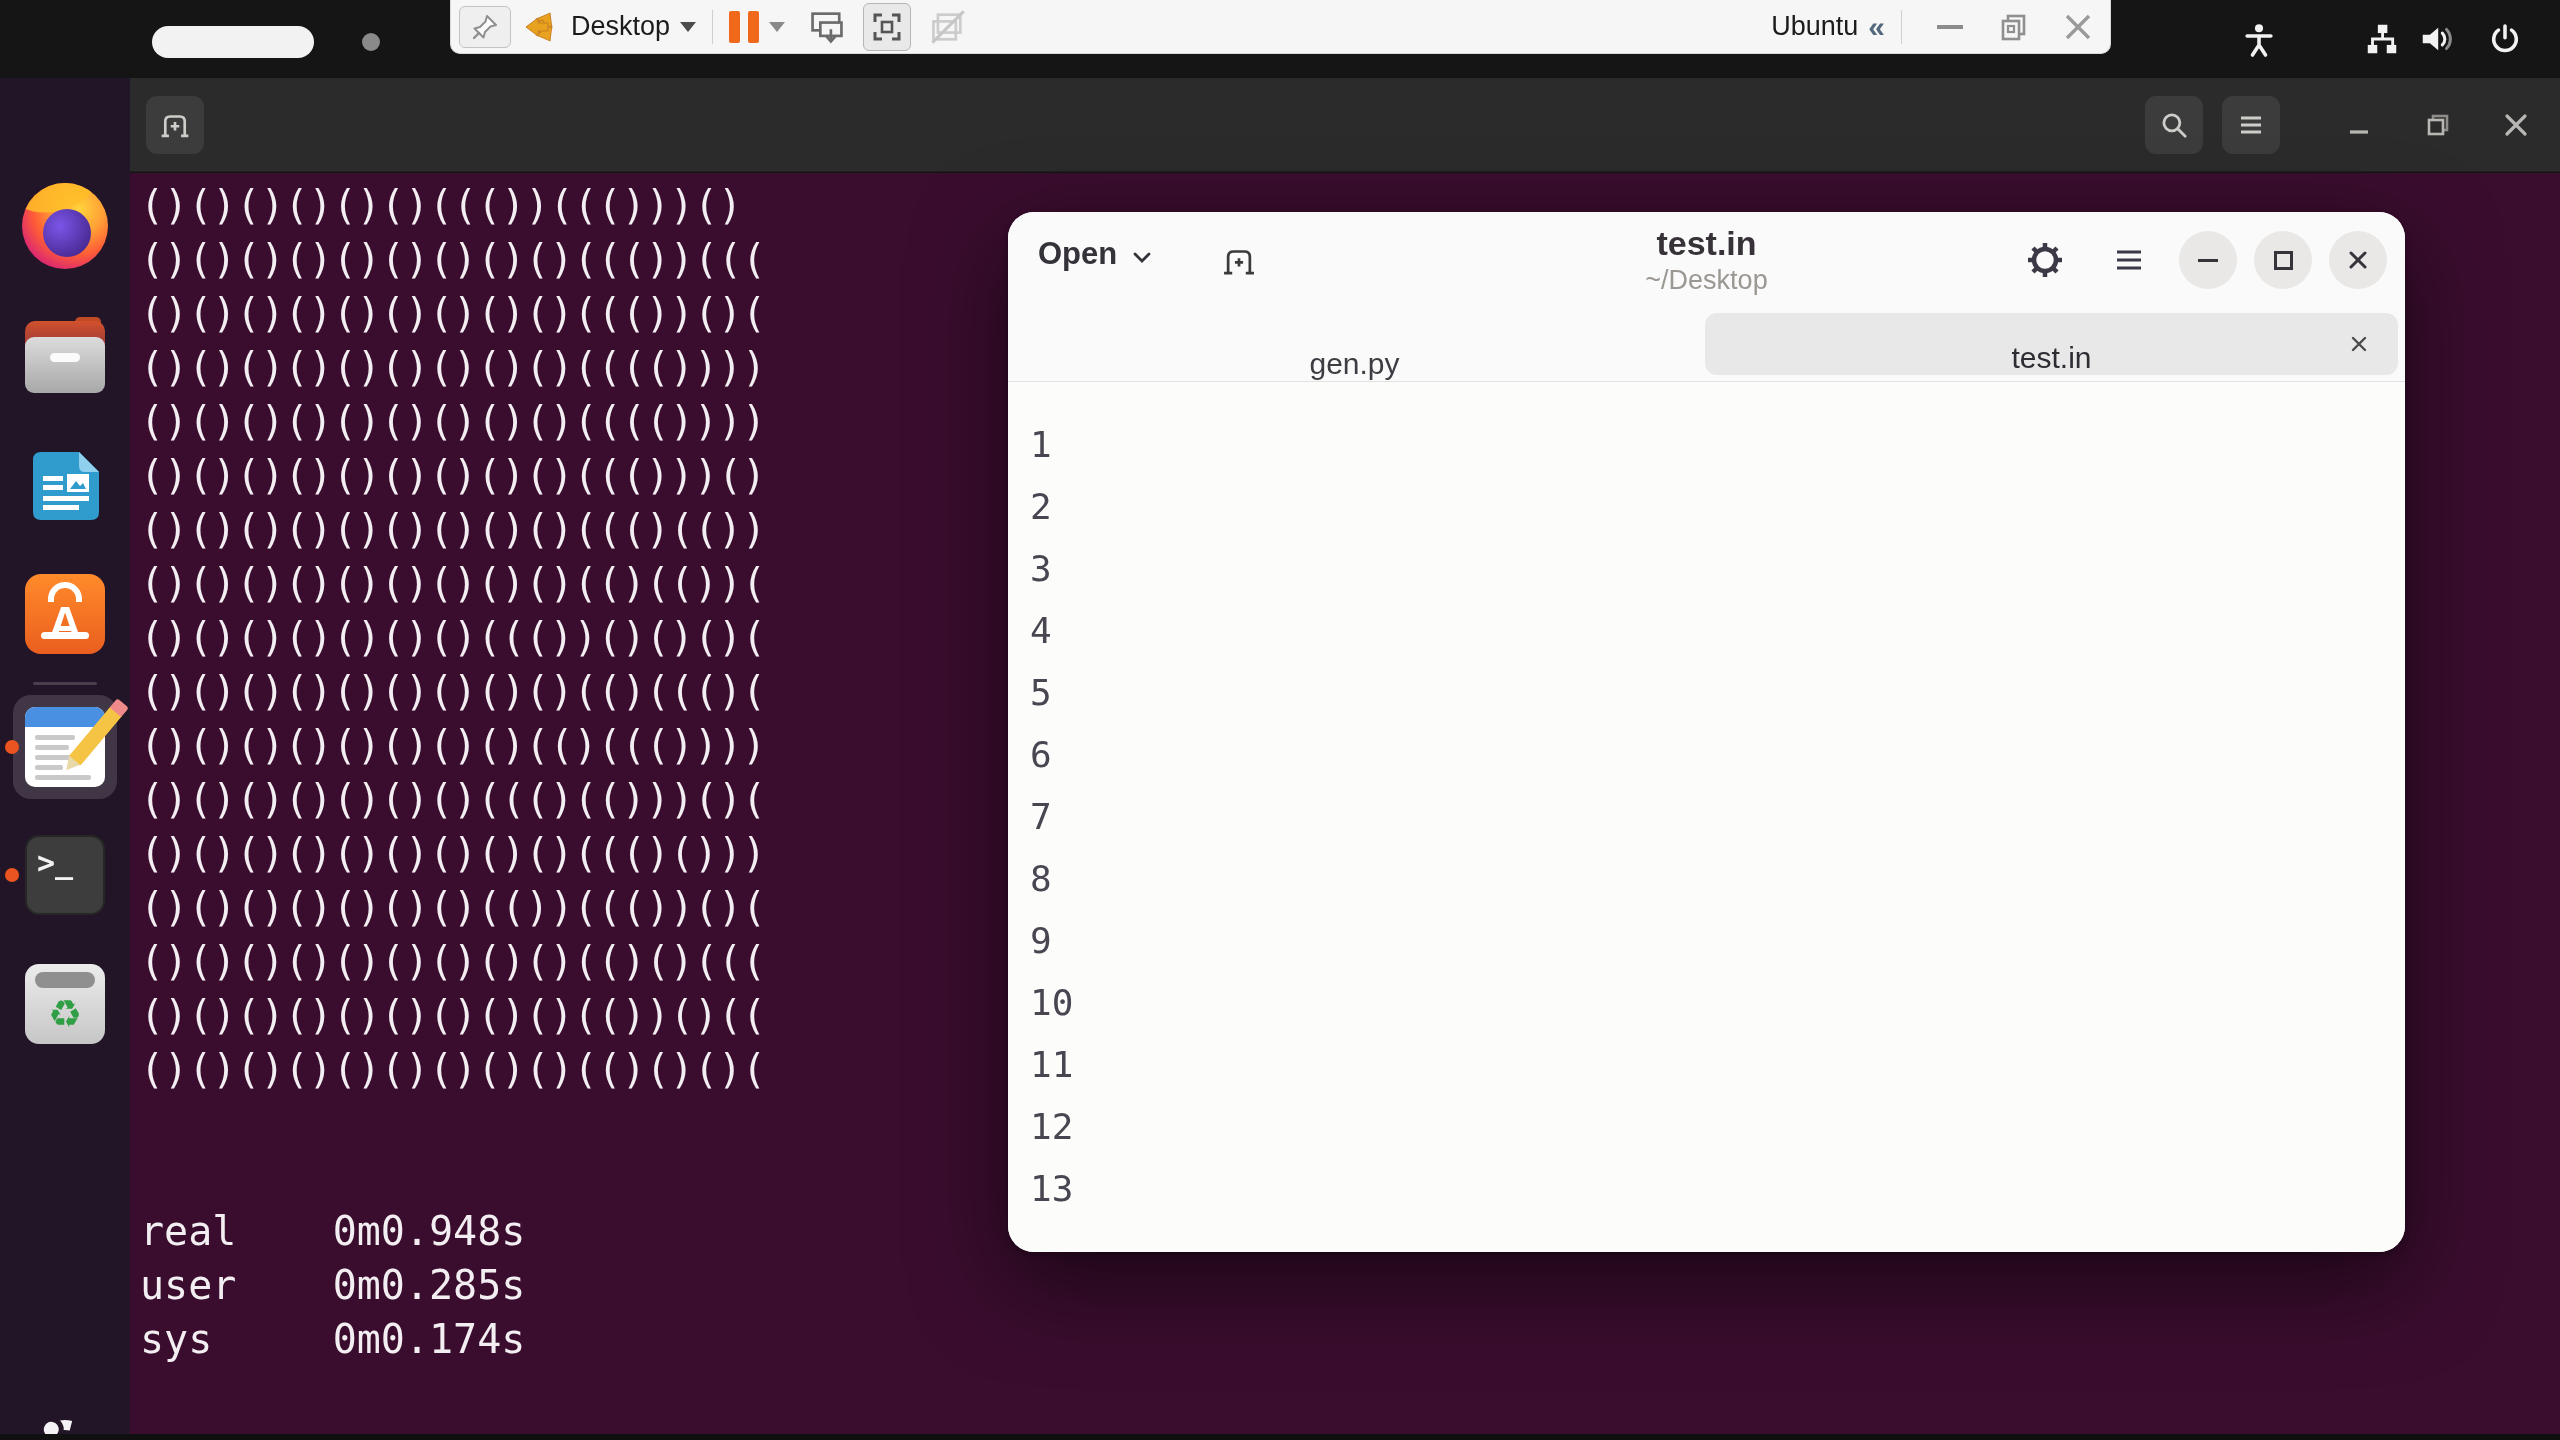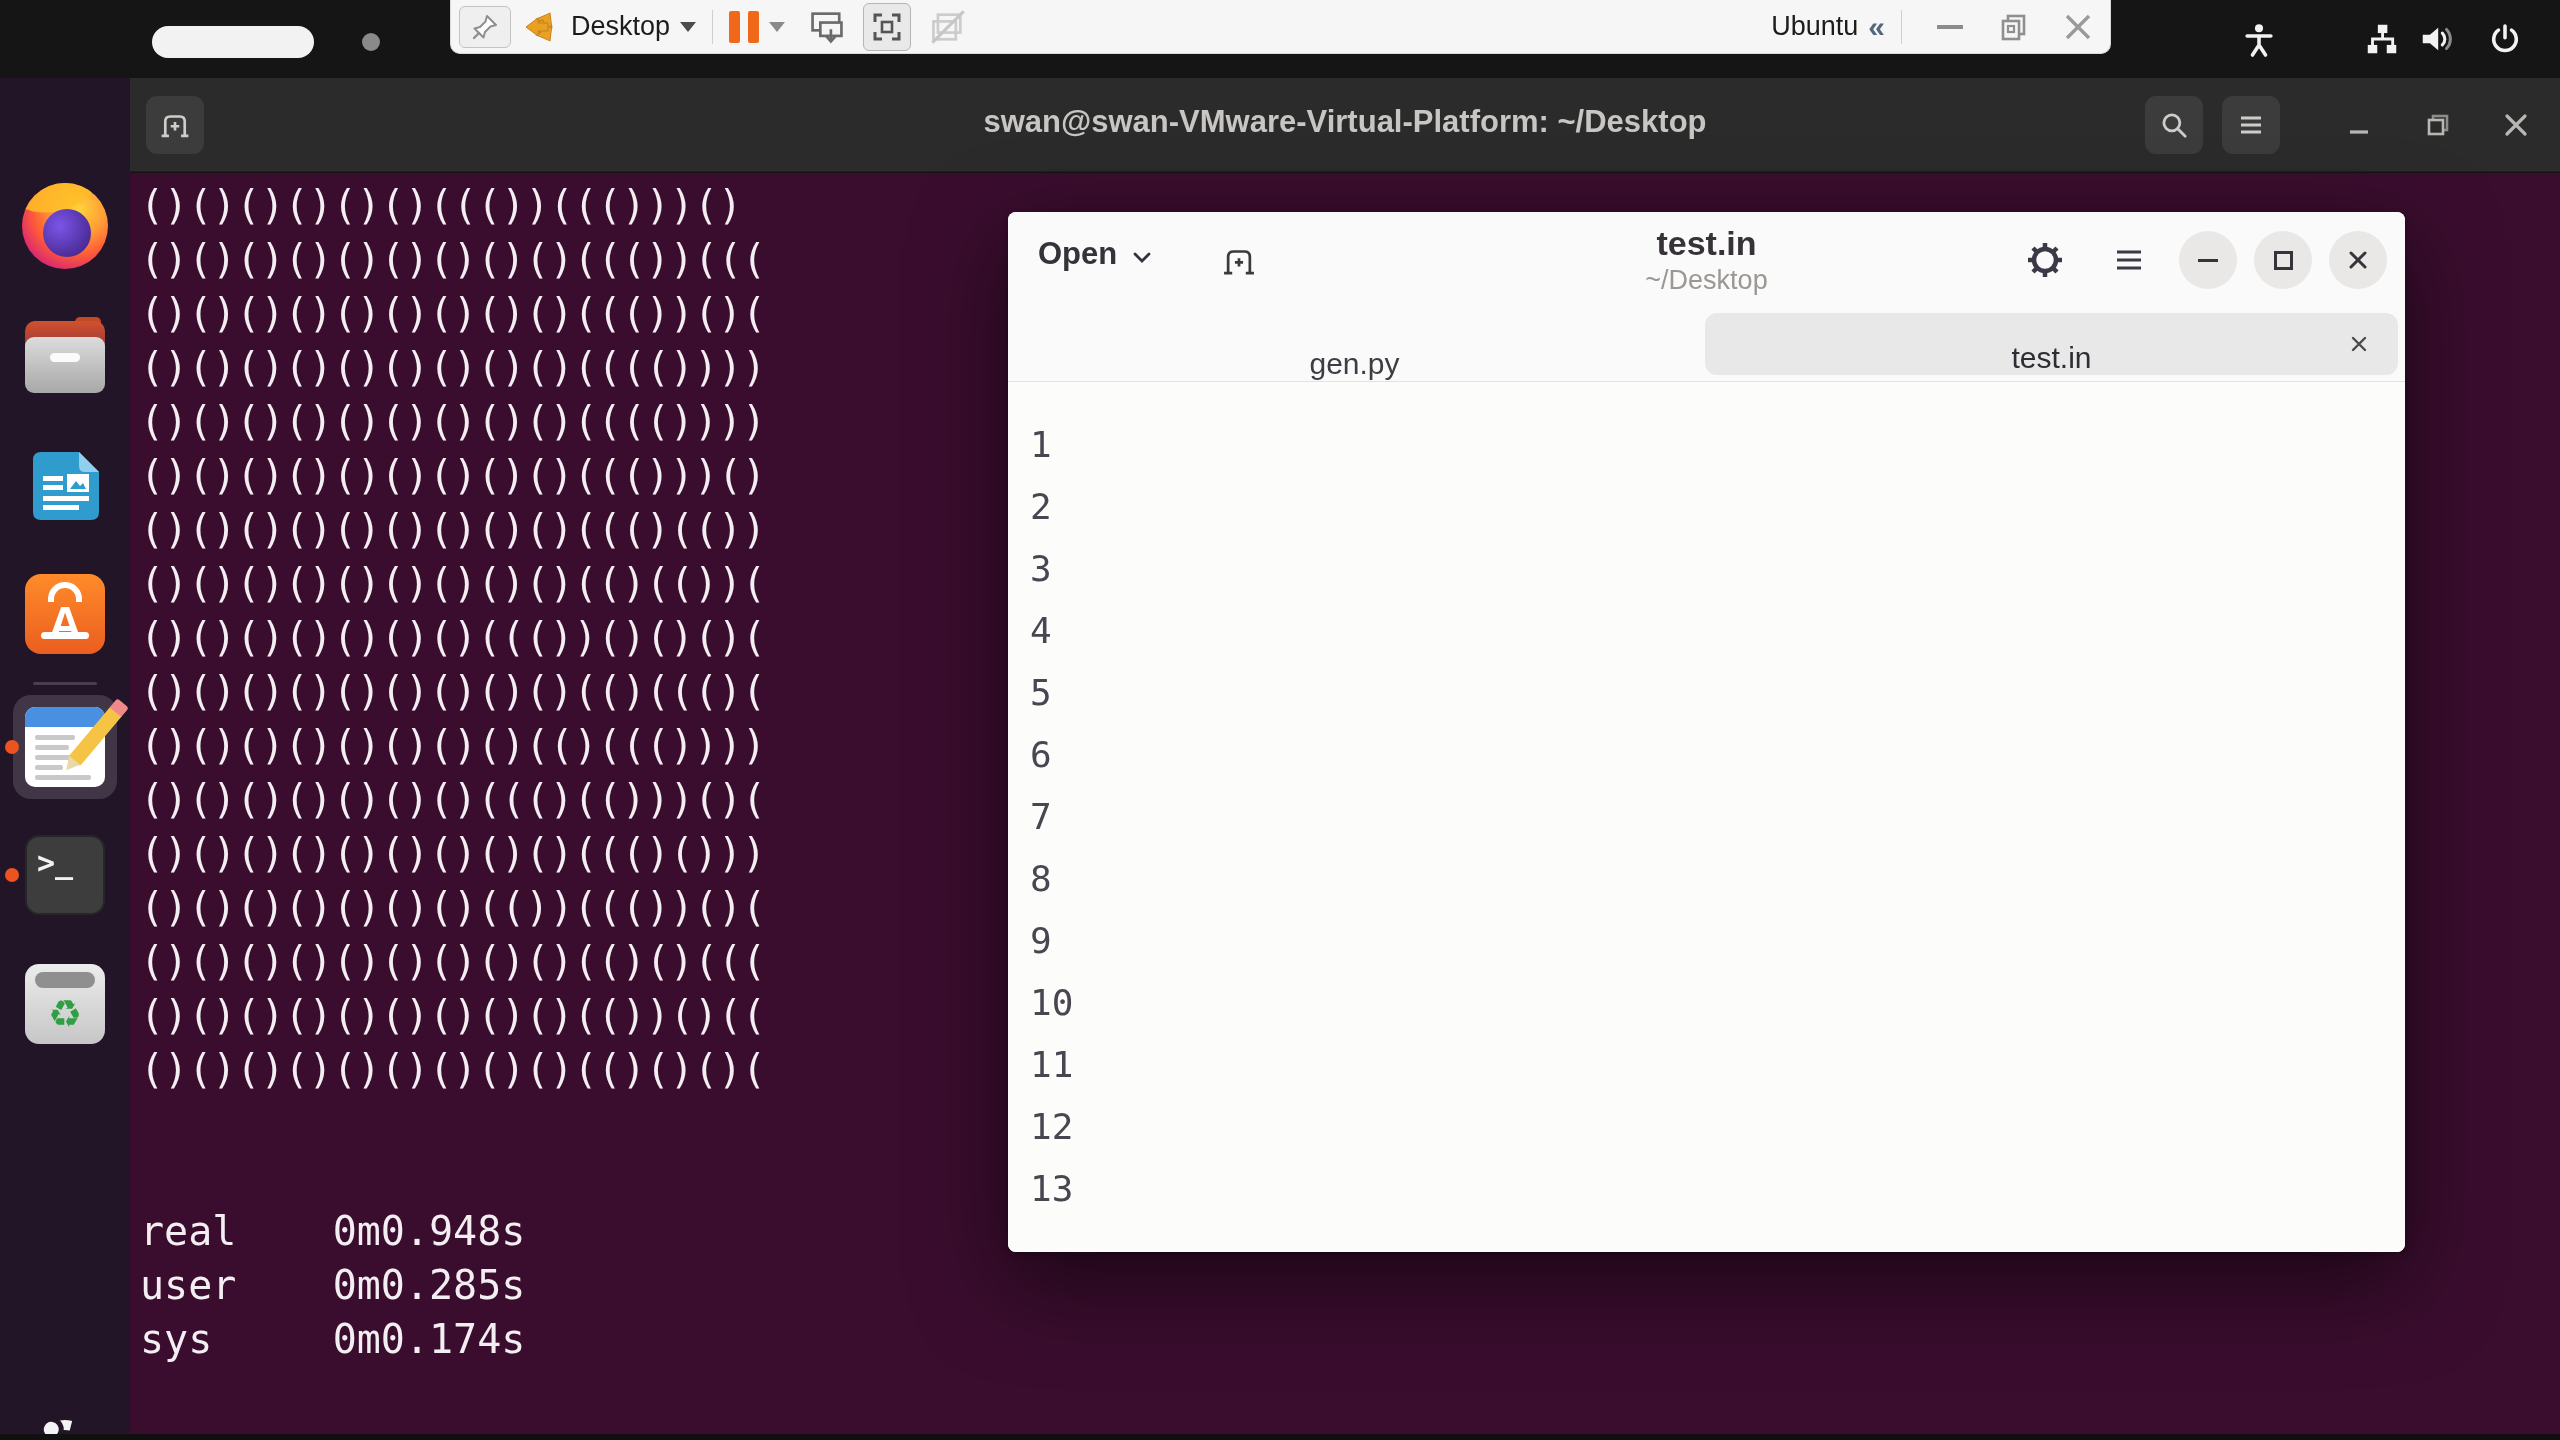--- a/index.html
+++ b/index.html
@@ -94,21 +94,21 @@
   #term-body { position:absolute; left:0; top:95px; width:2430px; height:1267px; background:#3a0d2e; }
   #term-pre, #prompt-line { font-family:"DejaVu Sans Mono",monospace; font-size:40px; line-height:54px; color:#f2eef2; }
   #term-pre { position:absolute; left:10px; top:5px; white-space:pre; }
   #prompt-line { position:absolute; left:10px; top:1193px; white-space:pre; }
   .p-green { color:#26a269; font-weight:bold; }
   .p-blue  { color:#1e55a3; font-weight:bold; }
   #cursor { display:inline-block; width:30px; height:46px; border:3px solid #ececec; vertical-align:-8px; margin-left:32px; }
 
   
   #editor { position:absolute; left:1008px; top:212px; width:1397px; height:1040px; background:#fafafa;
-            border-radius:8px; box-shadow:0 30px 90px rgba(0,0,0,0.55), 0 2px 6px rgba(0,0,0,0.3); overflow:hidden; }
+            border-radius:26px; box-shadow:0 30px 90px rgba(0,0,0,0.55), 0 2px 6px rgba(0,0,0,0.3); overflow:hidden; }
   #ed-header { position:absolute; left:0; top:0; width:100%; height:96px; background:#fafafa; }
   #ed-open { position:absolute; left:30px; top:24px; display:flex; align-items:center; }
   #ed-open span { font-size:31px; font-weight:bold; color:#35323a; }
   #ed-newtab { position:absolute; left:212px; top:30px; }
   #ed-titles { position:absolute; left:0; right:0; top:12px; text-align:center; }
   #ed-title { font-size:34px; font-weight:bold; color:#363238; }
   #ed-subtitle { font-size:27px; color:#9b9792; margin-top:2px; }
   #ed-right { position:absolute; right:18px; top:19px; display:flex; align-items:center; }
   .ed-circle { width:58px; height:58px; border-radius:50%; background:#e9e8e6; display:flex; align-items:center; justify-content:center; }
   .ed-circle + .ed-circle { margin-left:17px; }
@@ -284,21 +284,20 @@
 
 <div id="terminal">
   <div id="term-titlebar">
     <div class="term-btn" style="left:16px">
       <svg width="34" height="34" viewBox="0 0 28 28">
         <path d="M6 23 V11 Q6 7 10 7 H18 Q22 7 22 11 V23" fill="none" stroke="#cfcdc9" stroke-width="2.2"></path>
         <path d="M3 23 H9 M19 23 H25" stroke="#cfcdc9" stroke-width="2.2"></path>
         <path d="M14 11.5 V18.5 M10.5 15 H17.5" stroke="#cfcdc9" stroke-width="2.2"></path>
       </svg>
     </div>
-    <div id="term-title">swan@swan-VMware-Virtual-Platform: ~/Desktop</div>
     <div class="term-btn" style="left:2015px">
       <svg width="32" height="32" viewBox="0 0 30 30">
         <circle cx="13" cy="13" r="7.5" fill="none" stroke="#cfcdc9" stroke-width="2.6"></circle>
         <path d="M18.5 18.5 L25.5 25.5" stroke="#cfcdc9" stroke-width="2.6" stroke-linecap="round"></path>
       </svg>
     </div>
     <div class="term-btn" style="left:2092px">
       <svg width="30" height="30" viewBox="0 0 30 30">
         <path d="M5 8 H25 M5 15 H25 M5 22 H25" stroke="#cfcdc9" stroke-width="2.8"></path>
       </svg>

